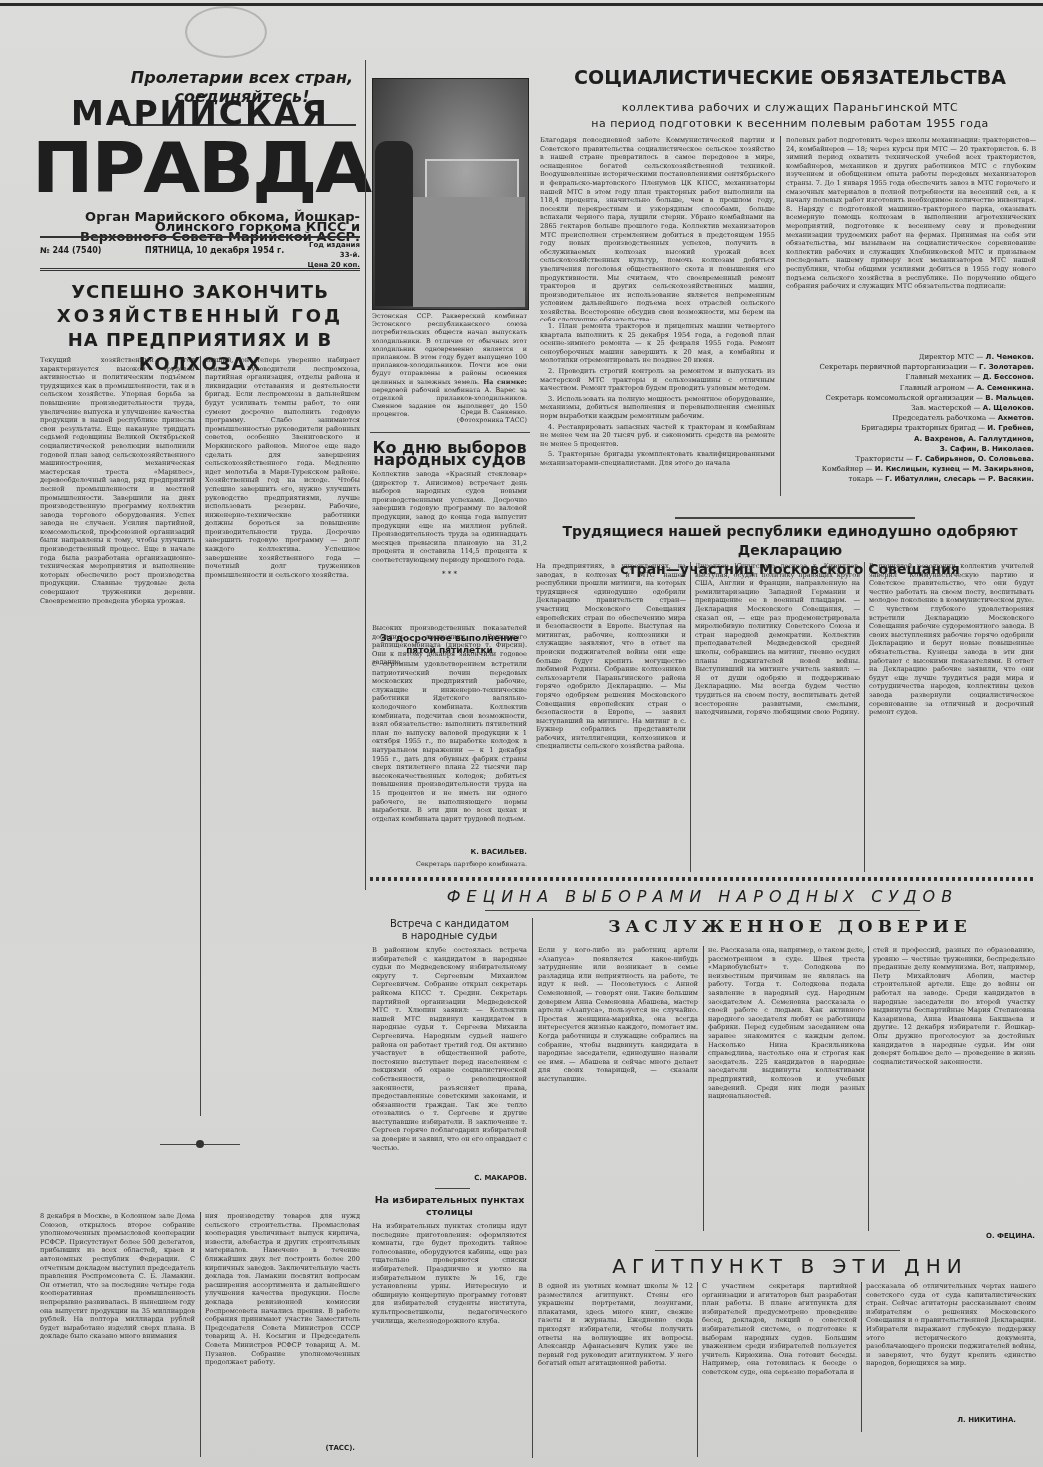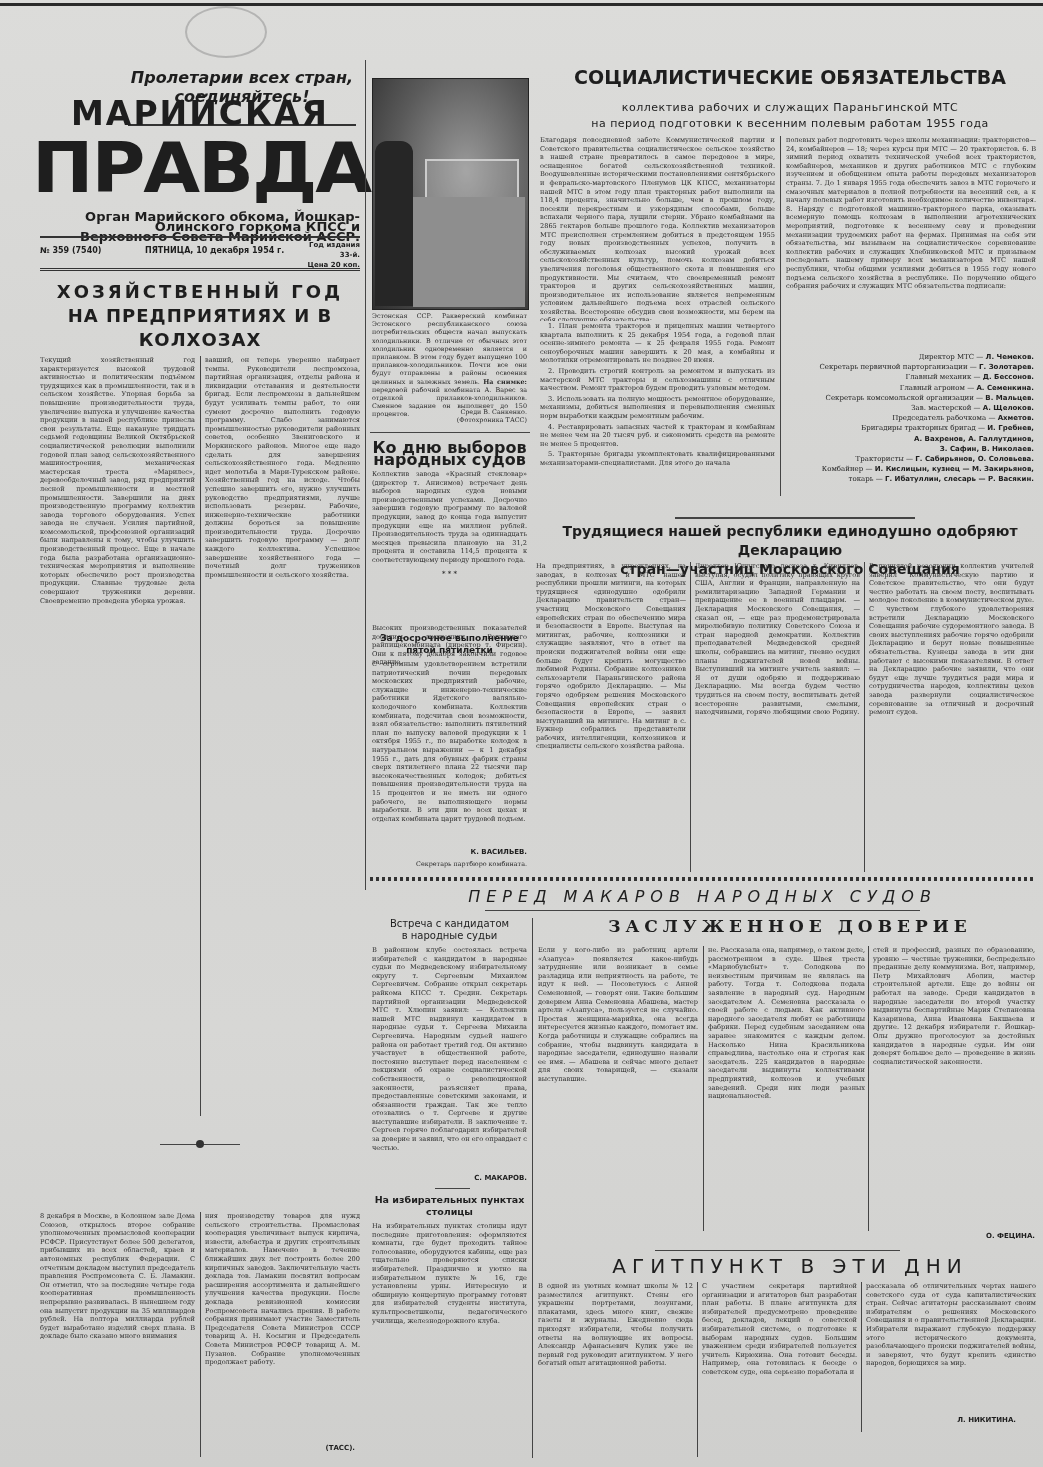--- a/index.html
+++ b/index.html
@@ -35,29 +35,30 @@
 
 <div class="page">
   <div class="abs topline"></div>
   <div class="abs stamp"></div>
 
   <div class="abs slogan">Пролетарии всех стран, соединяйтесь!</div>
   <div class="abs mast1">МАРИЙСКАЯ</div>
   <div class="abs mast2">ПРАВДА</div>
   <div class="abs organ">Орган Марийского обкома, Йошкар-Олинского горкома КПСС и Верховного Совета Марийской АССР.</div>
   <div class="abs issuebar">
-    <span style="left:0;">№ 359 (7540)</span>
+    <span style="left:0;">№ 244 (7540)</span>
     <span style="left:105px;">ПЯТНИЦА, 10 декабря 1954 г.</span>
     <span style="left:265px;top:2px;line-height:10px;text-align:right;width:55px;font-size:7px;">
       <span style="position:static;display:block;">Год издания 33-й.</span>
       <span style="position:static;display:block;">Цена 20 коп.</span>
     </span>
   </div>
 
   <div class="abs h1" style="left:40px;top:280px;width:320px;font-size:18px;line-height:24px;">
+    <div>УСПЕШНО ЗАКОНЧИТЬ</div>
     <div style="letter-spacing:3px;">ХОЗЯЙСТВЕННЫЙ ГОД</div>
     <div>НА ПРЕДПРИЯТИЯХ И В КОЛХОЗАХ</div>
   </div>
   <div class="abs col" style="left:40px;top:356px;width:155px;height:760px;">Текущий хозяйственный год характеризуется высокой трудовой активностью и политическим подъёмом трудящихся как в промышленности, так и в сельском хозяйстве. Упорная борьба за повышение производительности труда, увеличение выпуска и улучшение качества продукции в нашей республике принесла свои результаты. Еще накануне тридцать седьмой годовщины Великой Октябрьской социалистической революции выполнили годовой план завод сельскохозяйственного машиностроения, механическая мастерская треста «Марилес», деревообделочный завод, ряд предприятий лесной промышленности и местной промышленности. Завершили на днях производственную программу коллектив завода торгового оборудования. Успех завода не случаен. Усилия партийной, комсомольской, профсоюзной организаций были направлены к тому, чтобы улучшить производственный процесс. Еще в начале года была разработана организационно-техническая мероприятия и выполнение которых обеспечило рост производства продукции. Славные трудовые дела совершают труженики деревни. Своевременно проведена уборка урожая.</div>
   <div class="abs vline" style="left:200px;top:356px;height:760px;"></div>
   <div class="abs col" style="left:205px;top:356px;width:155px;height:760px;">вавший, он теперь уверенно набирает темпы. Руководители леспромхоза, партийная организация, отделы района и ликвидации отставания и деятельности бригад. Если леспромхозы в дальнейшем будут усиливать темпы работ, то они сумеют досрочно выполнить годовую программу. Слабо занимаются промышленностью руководители районных советов, особенно Звениговского и Моркинского районов. Многое еще надо сделать для завершения сельскохозяйственного года. Медленно идет молотьба в Мари-Турекском районе. Хозяйственный год на исходе. Чтобы успешно завершить его, нужно улучшить руководство предприятиями, лучше использовать резервы. Рабочие, инженерно-технические работники должны бороться за повышение производительности труда. Досрочно завершить годовую программу — долг каждого коллектива. Успешное завершение хозяйственного года — почетный долг тружеников промышленности и сельского хозяйства.</div>
 
   <div class="abs vline" style="left:365px;top:60px;height:830px;"></div>
 
   <div class="abs photo">
@@ -128,21 +129,21 @@
     <div>Трудящиеся нашей республики единодушно одобряют Декларацию</div>
     <div>стран—участниц Московского Совещания</div>
   </div>
   <div class="abs col" style="left:536px;top:562px;width:150px;height:310px;">На предприятиях, в учреждениях, на заводах, в колхозах и МТС нашей республики прошли митинги, на которых трудящиеся единодушно одобрили Декларацию правительств стран—участниц Московского Совещания европейских стран по обеспечению мира и безопасности в Европе. Выступая на митингах, рабочие, колхозники и служащие заявляют, что в ответ на происки поджигателей войны они еще больше будут крепить могущество любимой Родины. Собрание колхозников сельхозартели Параньгинского района горячо одобрило Декларацию. — Мы горячо одобряем решения Московского Совещания европейских стран о безопасности в Европе, — заявил выступавший на митинге. На митинг в с. Бужнер собрались представители рабочих, интеллигенции, колхозников и специалисты сельского хозяйства района.</div>
   <div class="abs vline" style="left:690px;top:562px;height:310px;"></div>
   <div class="abs col" style="left:695px;top:562px;width:165px;height:310px;">Директор Юшутского лесхоза т. Кириллов, выступая, осудил политику правящих кругов США, Англии и Франции, направленную на ремилитаризацию Западной Германии и превращение ее в военный плацдарм. — Декларация Московского Совещания, — сказал он, — еще раз продемонстрировала миролюбивую политику Советского Союза и стран народной демократии. Коллектив преподавателей Медведевской средней школы, собравшись на митинг, гневно осудил планы поджигателей новой войны. Выступивший на митинге учитель заявил: — Я от души одобряю и поддерживаю Декларацию. Мы всегда будем честно трудиться на своем посту, воспитывать детей всесторонне развитыми, смелыми, находчивыми, горячо любящими свою Родину.</div>
   <div class="abs vline" style="left:864px;top:562px;height:310px;"></div>
   <div class="abs col" style="left:869px;top:562px;width:165px;height:310px;">В принятой резолюции коллектив учителей заверил Коммунистическую партию и Советское правительство, что они будут честно работать на своем посту, воспитывать молодое поколение в коммунистическом духе. С чувством глубокого удовлетворения встретили Декларацию Московского Совещания рабочие судоремонтного завода. В своих выступлениях рабочие горячо одобрили Декларацию и берут новые повышенные обязательства. Кузнецы завода в эти дни работают с высокими показателями. В ответ на Декларацию рабочие заявили, что они будут еще лучше трудиться ради мира и сотрудничества народов, коллективы цехов завода развернули социалистическое соревнование за отличный и досрочный ремонт судов.</div>
 
   <div class="abs wavy" style="left:370px;top:877px;width:665px;"></div>
-  <div class="abs h1" style="left:370px;top:887px;width:665px;font-size:16px;font-style:italic;font-weight:normal;letter-spacing:6px;">ПЕРЕД МАКАРОВ НАРОДНЫХ СУДОВ</div>
+  <div class="abs h1" style="left:370px;top:887px;width:665px;font-size:16px;font-style:italic;font-weight:normal;letter-spacing:6px;">ФЕЦИНА ВЫБОРАМИ НАРОДНЫХ СУДОВ</div>
   <div class="abs hline" style="left:485px;top:910px;width:435px;"></div>
 
   <div class="abs sub" style="left:372px;top:918px;width:155px;font-weight:normal;font-size:10px;">
     <div>Встреча с кандидатом</div>
     <div>в народные судьи</div>
   </div>
   <div class="abs col" style="left:372px;top:946px;width:155px;height:225px;">В районном клубе состоялась встреча избирателей с кандидатом в народные судьи по Медведевскому избирательному округу т. Сергеевым Михаилом Сергеевичем. Собрание открыл секретарь райкома КПСС т. Средин. Секретарь партийной организации Медведевской МТС т. Хлюпин заявил: — Коллектив нашей МТС выдвинул кандидатом в народные судьи т. Сергеева Михаила Сергеевича. Народным судьей нашего района он работает третий год. Он активно участвует в общественной работе, постоянно выступает перед населением с лекциями об охране социалистической собственности, о революционной законности, разъясняет права, предоставленные советскими законами, и обязанности граждан. Так же тепло отозвались о т. Сергееве и другие выступавшие избиратели. В заключение т. Сергеев горячо поблагодарил избирателей за доверие и заявил, что он его оправдает с честью.</div>
   <div class="abs sig" style="left:372px;top:1174px;width:155px;">С. МАКАРОВ.</div>
   <div class="abs hline" style="left:435px;top:1188px;width:35px;"></div>
 

